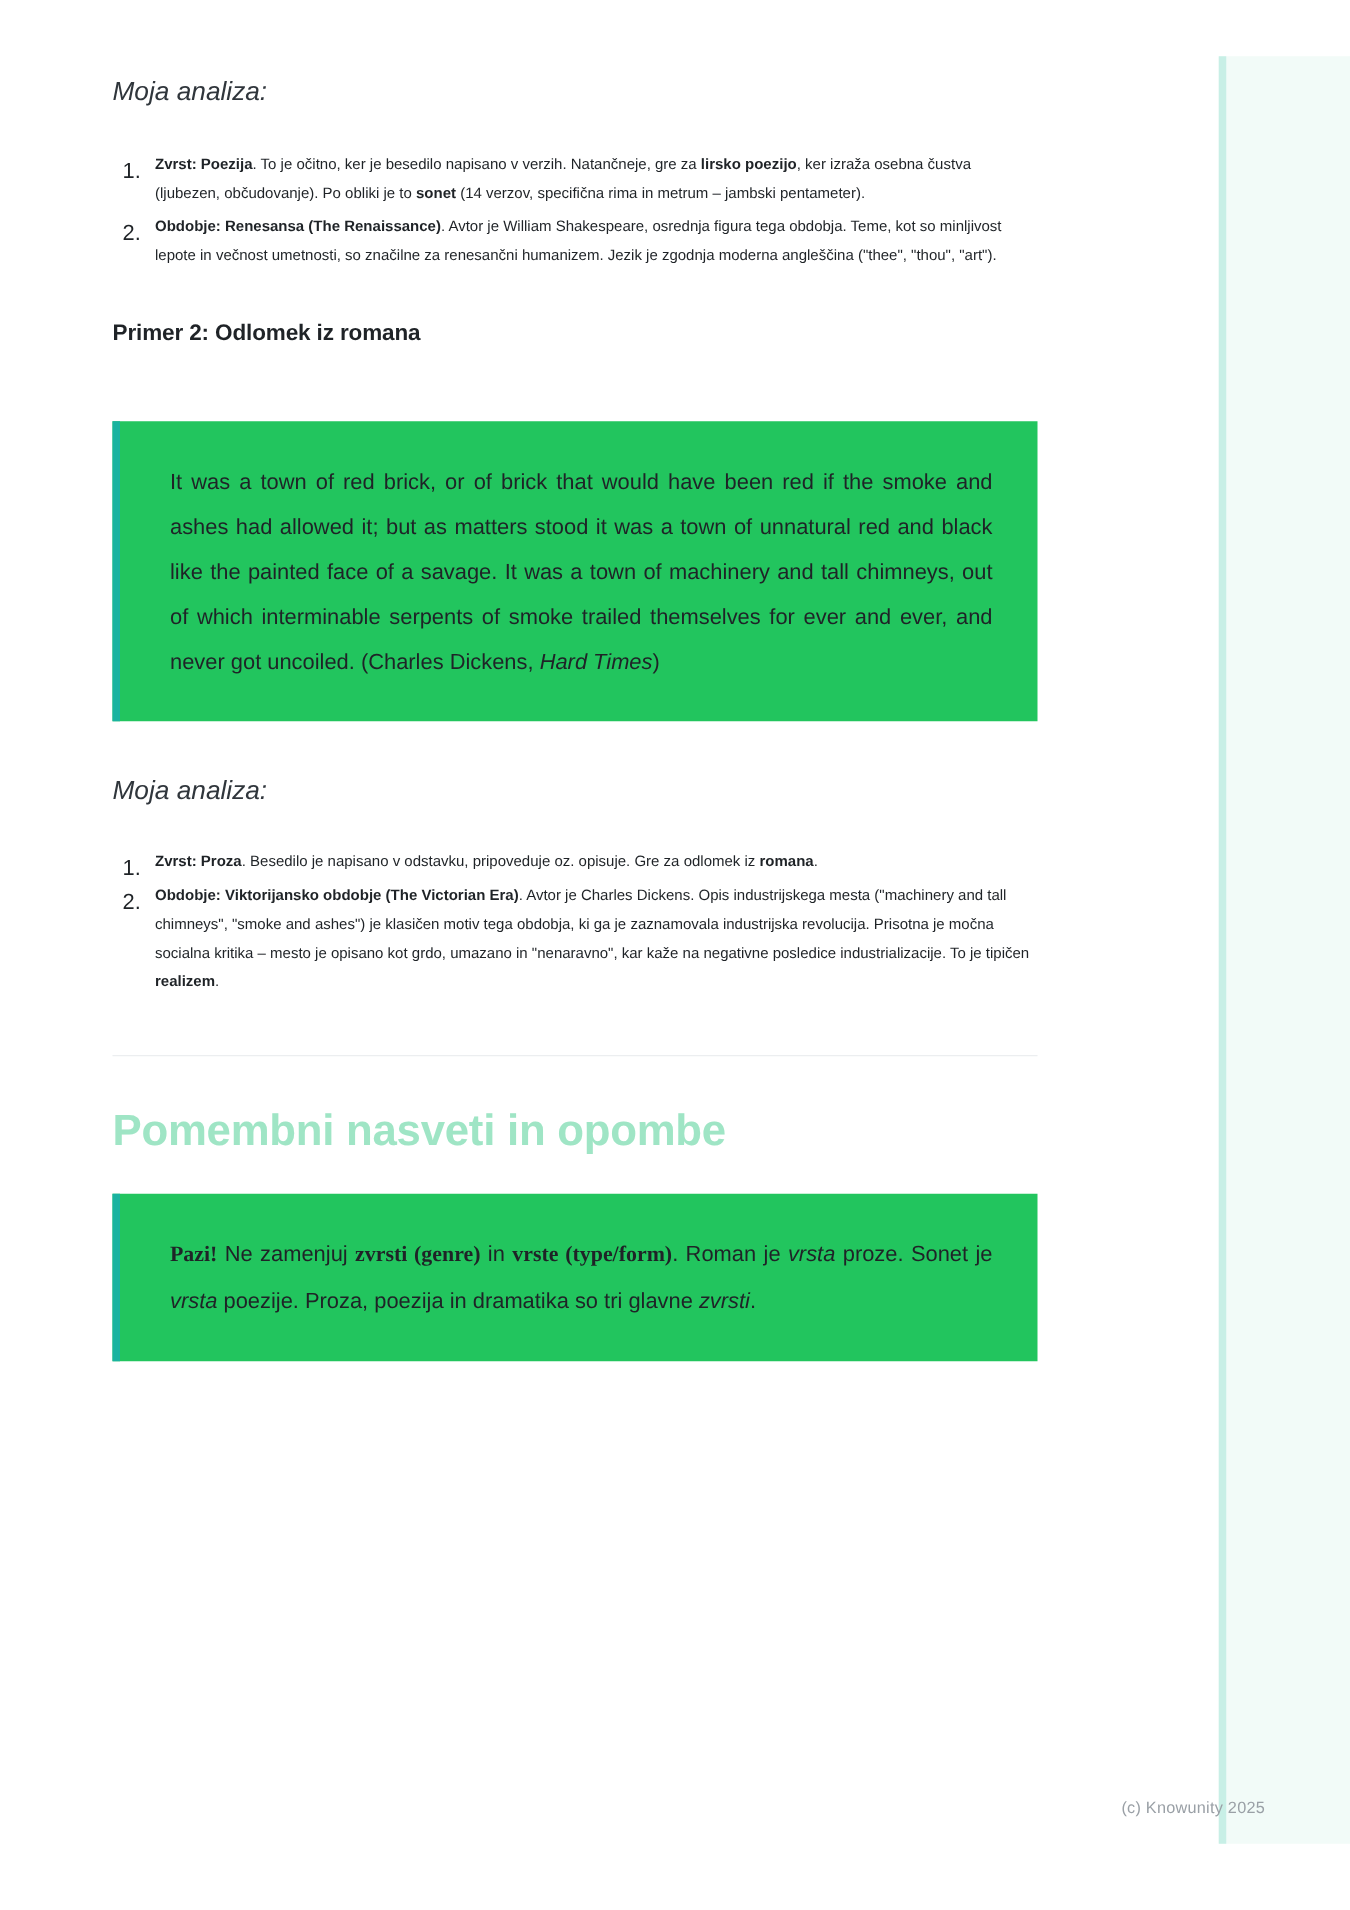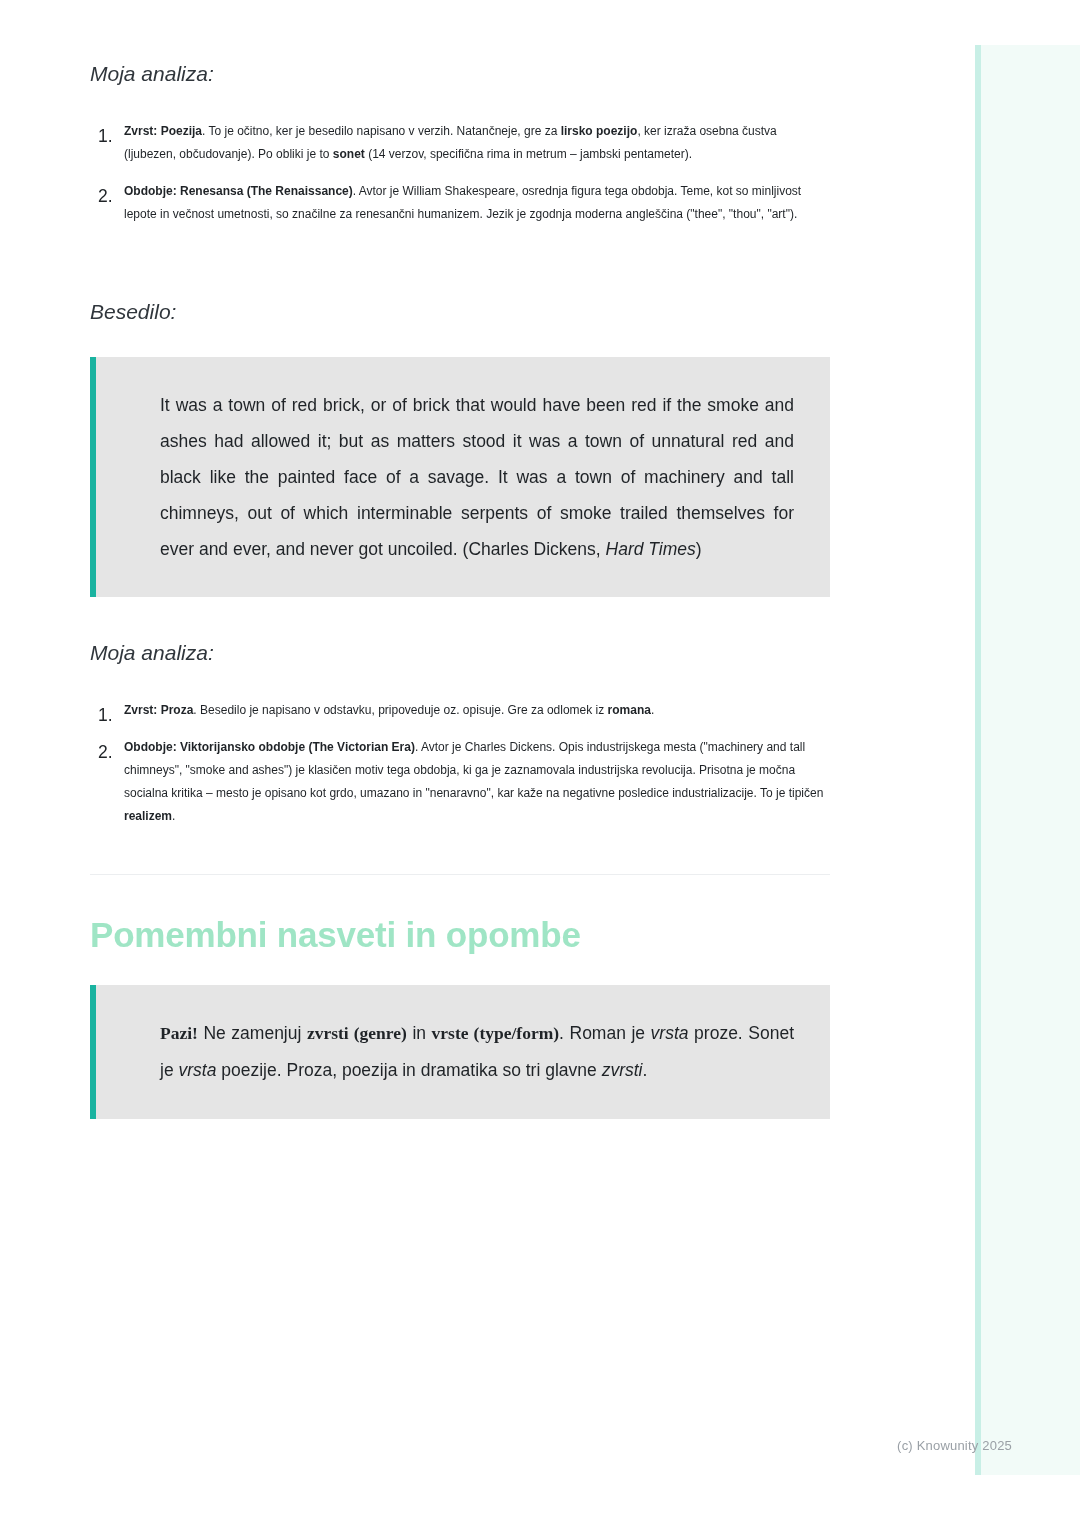--- a/index.html
+++ b/index.html
@@ -79,32 +79,32 @@
   ol.analysis > li::before {
     content: counter(item) ".";
     position: absolute;
     left: 8px;
     top: 0;
     font-size: 17.5px;
     line-height: 1.92;
     color: #1f2327;
   }
   ol.analysis > li + li {
-    margin-top: 14px;
+    margin-top: 4px;
   }
   ol.analysis b {
     font-weight: bold;
   }
 
   
   .callout {
-    background: #e5e5e5;
+    background: #22c55e;
     border-left: 6px solid #1ab3a0;
     box-sizing: border-box;
-    padding: 30px 36px 30px 64px;
+    padding: 30px 36px 30px 40px;
   }
   .callout p {
     margin: 0;
     font-size: 17.5px;
     line-height: 2.06;
     color: #1f2327;
     text-align: justify;
   }
   .callout p i { font-style: italic; }
   .callout p b { font-weight: bold; font-family: Liberation Serif, serif; }
@@ -157,24 +157,24 @@
 
     <div class="gap-m"></div>
 
     <ol class="analysis">
         <li><b>Zvrst: Poezija</b><span>. To je očitno, ker je besedilo napisano v verzih. Natančneje, gre za </span><b>lirsko poezijo</b><span>, ker izraža osebna čustva (ljubezen, občudovanje). Po obliki je to </span><b>sonet</b><span> (14 verzov, specifična rima in metrum – jambski pentameter).</span></li>
         <li><b>Obdobje: Renesansa (The Renaissance)</b><span>. Avtor je William Shakespeare, osrednja figura tega obdobja. Teme, kot so minljivost lepote in večnost umetnosti, so značilne za renesančni humanizem. Jezik je zgodnja moderna angleščina ("thee", "thou", "art").</span></li>
       </ol>
 
     <div class="gap-l"></div>
 
-
-    <div class="gap-m"></div>
-
-    <p class="lead-italic">Besedilo:</p>
+    <p class="sub-heading">Primer 2: Odlomek iz romana</p>
+
+    <div class="gap-m"></div>
+
 
     <div class="gap-m"></div>
 
     <div class="callout quote">
       <p><span>It was a town of red brick, or of brick that would have been red if the smoke and ashes had allowed it; but as matters stood it was a town of unnatural red and black like the painted face of a savage. It was a town of machinery and tall chimneys, out of which interminable serpents of smoke trailed themselves for ever and ever, and never got uncoiled. (Charles Dickens, </span><i>Hard Times</i><span>)</span></p>
     </div>
 
     <div class="gap-l"></div>
 
     <p class="lead-italic">Moja analiza:</p>

